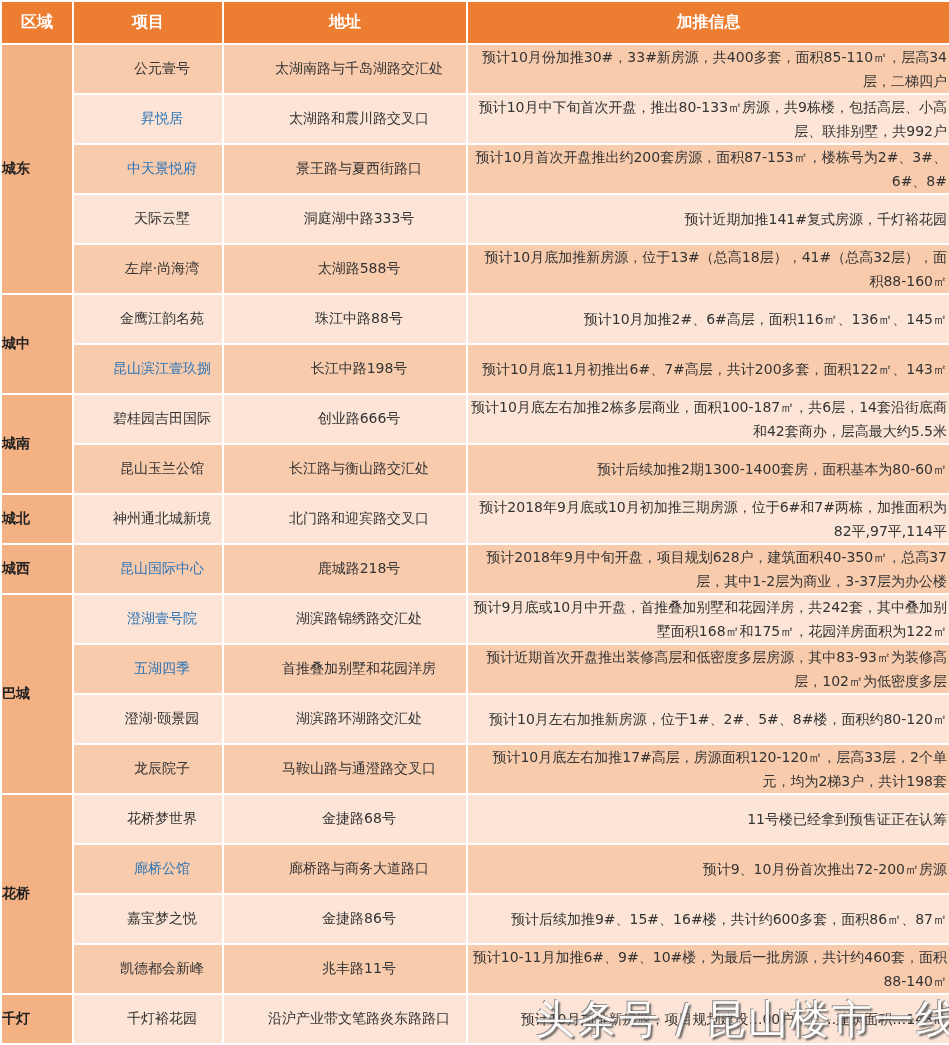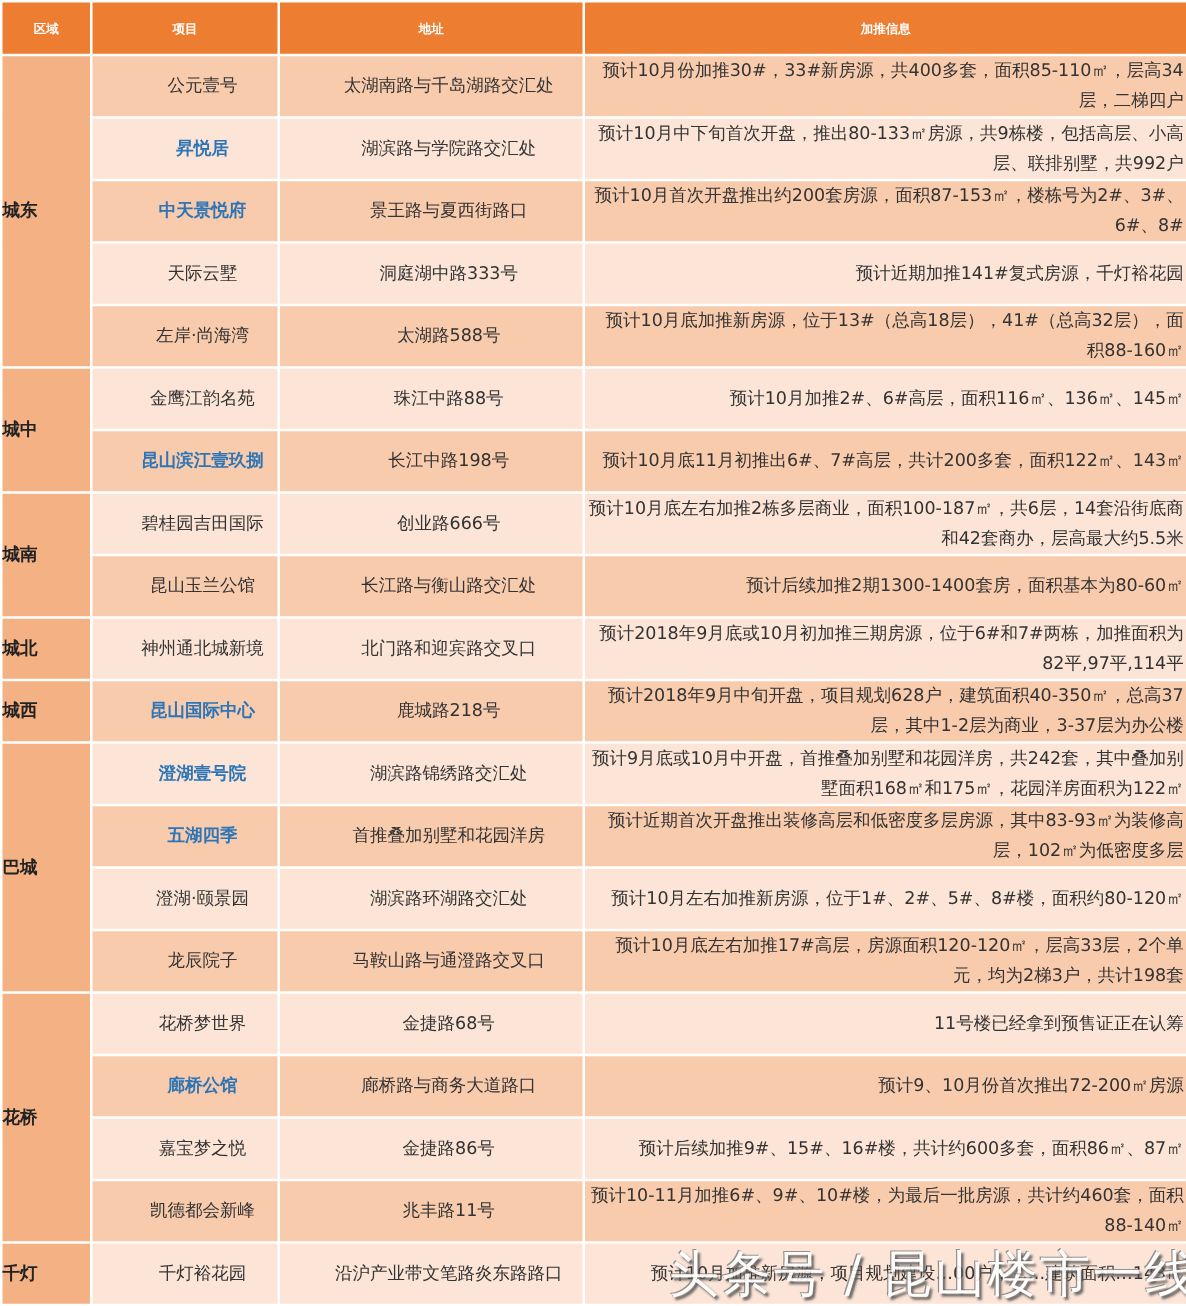--- a/index.html
+++ b/index.html
@@ -1,27 +1,27 @@
 <!DOCTYPE html>
 <html><head>
 <meta charset="utf-8">
 <style>
   html, body { margin:0; padding:0; background:#ffffff; }
   body { width:949px; height:1045px; overflow:hidden; position:relative;
          font-family:"DejaVu Sans","Liberation Sans",sans-serif; }
   table { border-collapse:collapse; table-layout:fixed; width:949px; }
   td, th { border:2px solid #ffffff; padding:0; font-size:14px; color:#333333; }
-  th { background:#ED7D31; color:#ffffff; font-weight:bold; height:41px; font-size:10px; }
+  th { background:#ED7D31; color:#ffffff; font-weight:bold; height:41px; font-size:16px; }
   td.region { background:#F4B183; font-weight:bold; text-align:left; color:#222; }
   td.proj, td.addr { text-align:center;padding-left:28px; }
   td.info { text-align:right; padding:0 2px 0 3px; line-height:24px; }
   tr.dark td.proj, tr.dark td.addr, tr.dark td.info { background:#F8CBAD; }
   tr.light td.proj, tr.light td.addr, tr.light td.info { background:#FCE4D6; }
   tr.row { height:50px; }
-  .hl { color:#2E75B6; font-weight:bold; }
+  .hl { color:#2E75B6; font-weight:normal; }
   .watermark { position:absolute; left:535px; top:992px; font-size:40px; color:#ffffff;
       text-shadow: 2px 2px 2px #555, -1px -1px 0 #888; letter-spacing:2px;
       font-family:"DejaVu Sans",sans-serif; opacity:0.9; pointer-events:none; white-space:nowrap; }
 </style>
 </head>
 <body>
 
 <table>
   <colgroup>
     <col style="width:72px">
@@ -39,21 +39,21 @@
   </thead>
   <tbody>
     <tr class="row dark">
       <td class="region" rowspan="5">城东</td>
       <td class="proj">公元壹号</td>
       <td class="addr">太湖南路与千岛湖路交汇处</td>
       <td class="info">预计10月份加推30#，33#新房源，共400多套，面积85-110㎡，层高34层，二梯四户</td>
     </tr>
     <tr class="row light">
       <td class="proj hl">昇悦居</td>
-      <td class="addr">湖滨路与学院路交汇处</td>
+      <td class="addr">太湖路和震川路交叉口</td>
       <td class="info">预计10月中下旬首次开盘，推出80-133㎡房源，共9栋楼，包括高层、小高层、联排别墅，共992户</td>
     </tr>
     <tr class="row dark">
       <td class="proj hl">中天景悦府</td>
       <td class="addr">景王路与夏西街路口</td>
       <td class="info">预计10月首次开盘推出约200套房源，面积87-153㎡，楼栋号为2#、3#、6#、8#</td>
     </tr>
     <tr class="row light">
       <td class="proj">天际云墅</td>
       <td class="addr">洞庭湖中路333号</td>

